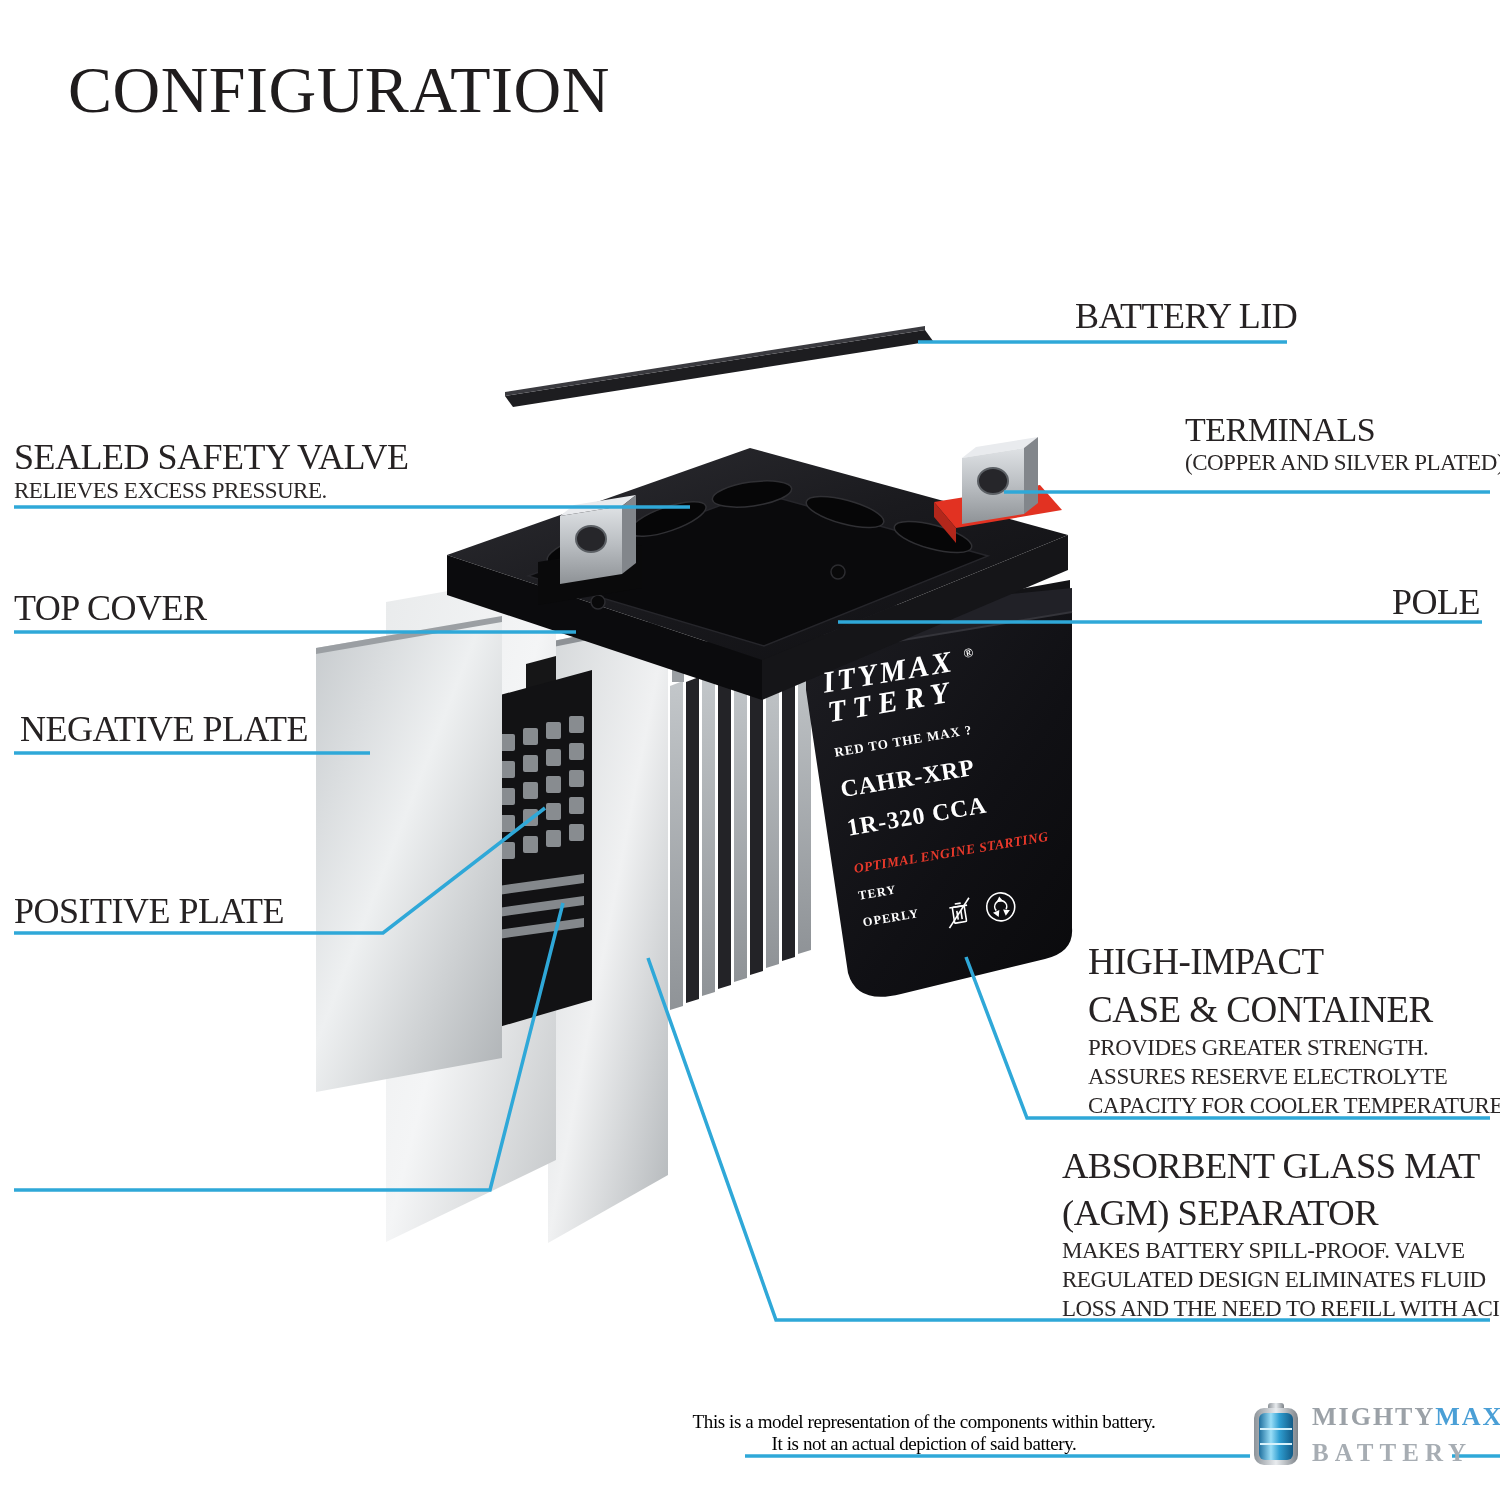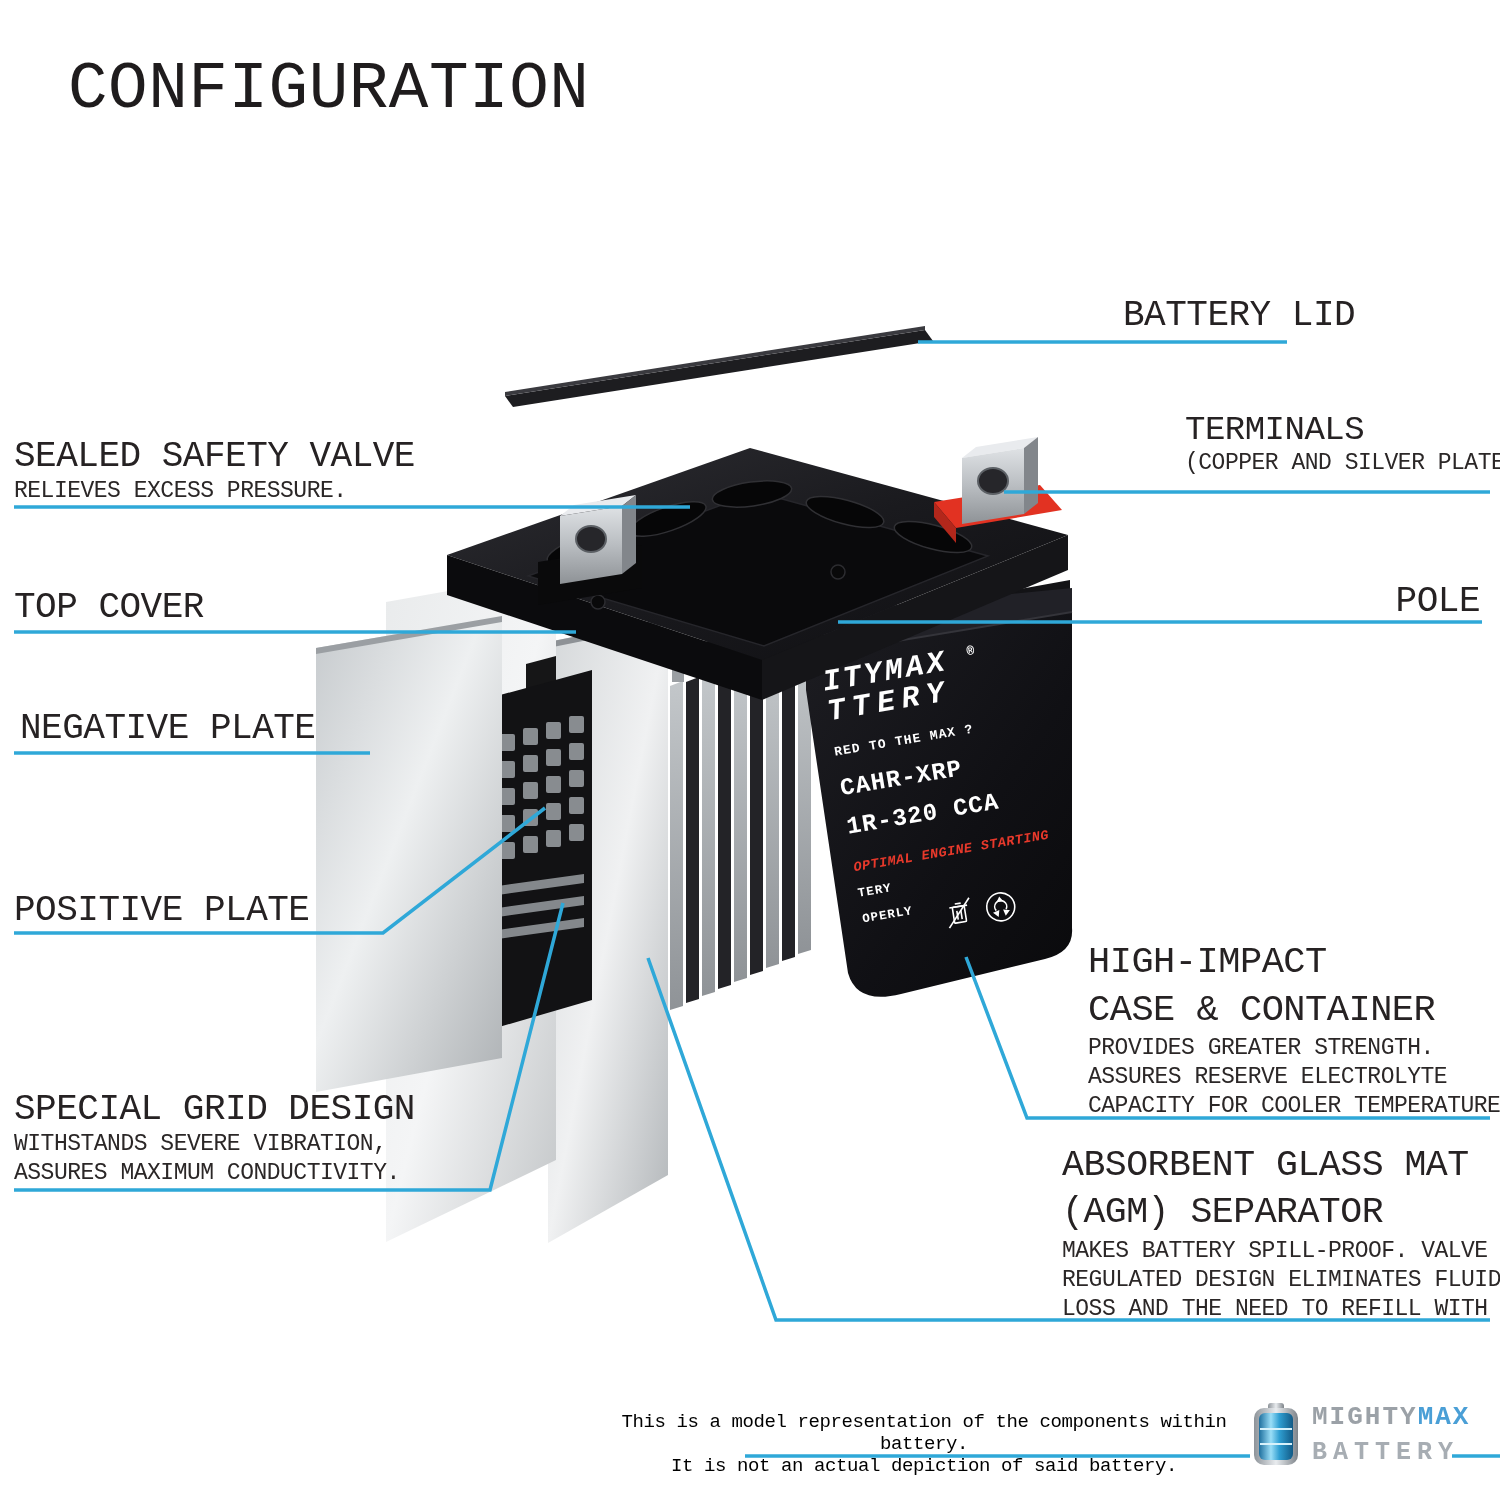--- a/index.html
+++ b/index.html
@@ -1,17 +1,17 @@
 <!DOCTYPE html>
 <html><head>
 <meta charset="utf-8">
 <style>
   html,body{margin:0;padding:0;background:#ffffff;}
   .canvas{position:relative;width:1500px;height:1500px;background:#ffffff;overflow:hidden;
-          font-family:Liberation Mono, monospace;color:#262223;}
+          font-family:Liberation Serif, serif;color:#262223;}
   .canvas svg.art{position:absolute;left:0;top:0;}
   .lbl{position:absolute;letter-spacing:-0.5px;line-height:1.08;}
   .lbl .h{font-size:36px;font-weight:400;color:#262223;white-space:nowrap;display:block;}
   .lbl .h2{font-size:37px;font-weight:400;color:#262223;white-space:nowrap;display:block;line-height:1.3;}
   .lbl .s{font-size:23px;font-weight:400;color:#2b2727;white-space:nowrap;display:block;line-height:1.26;}
   .title{position:absolute;left:68px;top:52px;font-size:66px;font-weight:400;letter-spacing:0.5px;color:#1f1c1d;}
   .right-align{text-align:right;}
   .center-block .h{font-size:34px;}
   
   .case-label{position:absolute;left:820px;top:666px;width:250px;color:#ffffff;
@@ -207,21 +207,21 @@
       <path d="M14,1190 H490 L563,903"></path>
       <path d="M1490,1118 H1027 L966,957"></path>
       <path d="M1490,1320 H776 L648,958"></path>
       <path d="M745,1456 H1250"></path>
       <path d="M1452,1456 H1500"></path>
     </g>
   </svg>
 
   <div class="title">CONFIGURATION</div>
 
-  <div class="lbl" style="left:1075px;top:297px;margin-left:48px;">
+  <div class="lbl" style="left:1075px;top:297px;">
     <span class="h">BATTERY LID</span>
   </div>
 
   <div class="lbl center-block" style="left:1185px;top:412px;">
     <span class="h">TERMINALS</span>
     <span class="s">(COPPER AND SILVER PLATED)</span>
   </div>
 
   <div class="lbl" style="left:14px;top:438px;">
     <span class="h">SEALED SAFETY VALVE</span>
@@ -237,25 +237,20 @@
   </div>
 
   <div class="lbl" style="left:14px;top:710px;margin-left:6px;">
     <span class="h">NEGATIVE PLATE</span>
   </div>
 
   <div class="lbl" style="left:14px;top:892px;">
     <span class="h">POSITIVE PLATE</span>
   </div>
 
-  <div class="lbl" style="left:14px;top:1091px;">
-    <span class="h">SPECIAL GRID DESIGN</span>
-    <span class="s">WITHSTANDS SEVERE VIBRATION,</span>
-    <span class="s">ASSURES MAXIMUM CONDUCTIVITY.</span>
-  </div>
 
   <div class="lbl" style="left:1088px;top:938px;">
     <span class="h2">HIGH-IMPACT</span>
     <span class="h2">CASE &amp; CONTAINER</span>
     <span class="s">PROVIDES GREATER STRENGTH.</span>
     <span class="s">ASSURES RESERVE ELECTROLYTE</span>
     <span class="s">CAPACITY FOR COOLER TEMPERATURES.</span>
   </div>
 
   <div class="lbl" style="left:1062px;top:1142px;">

